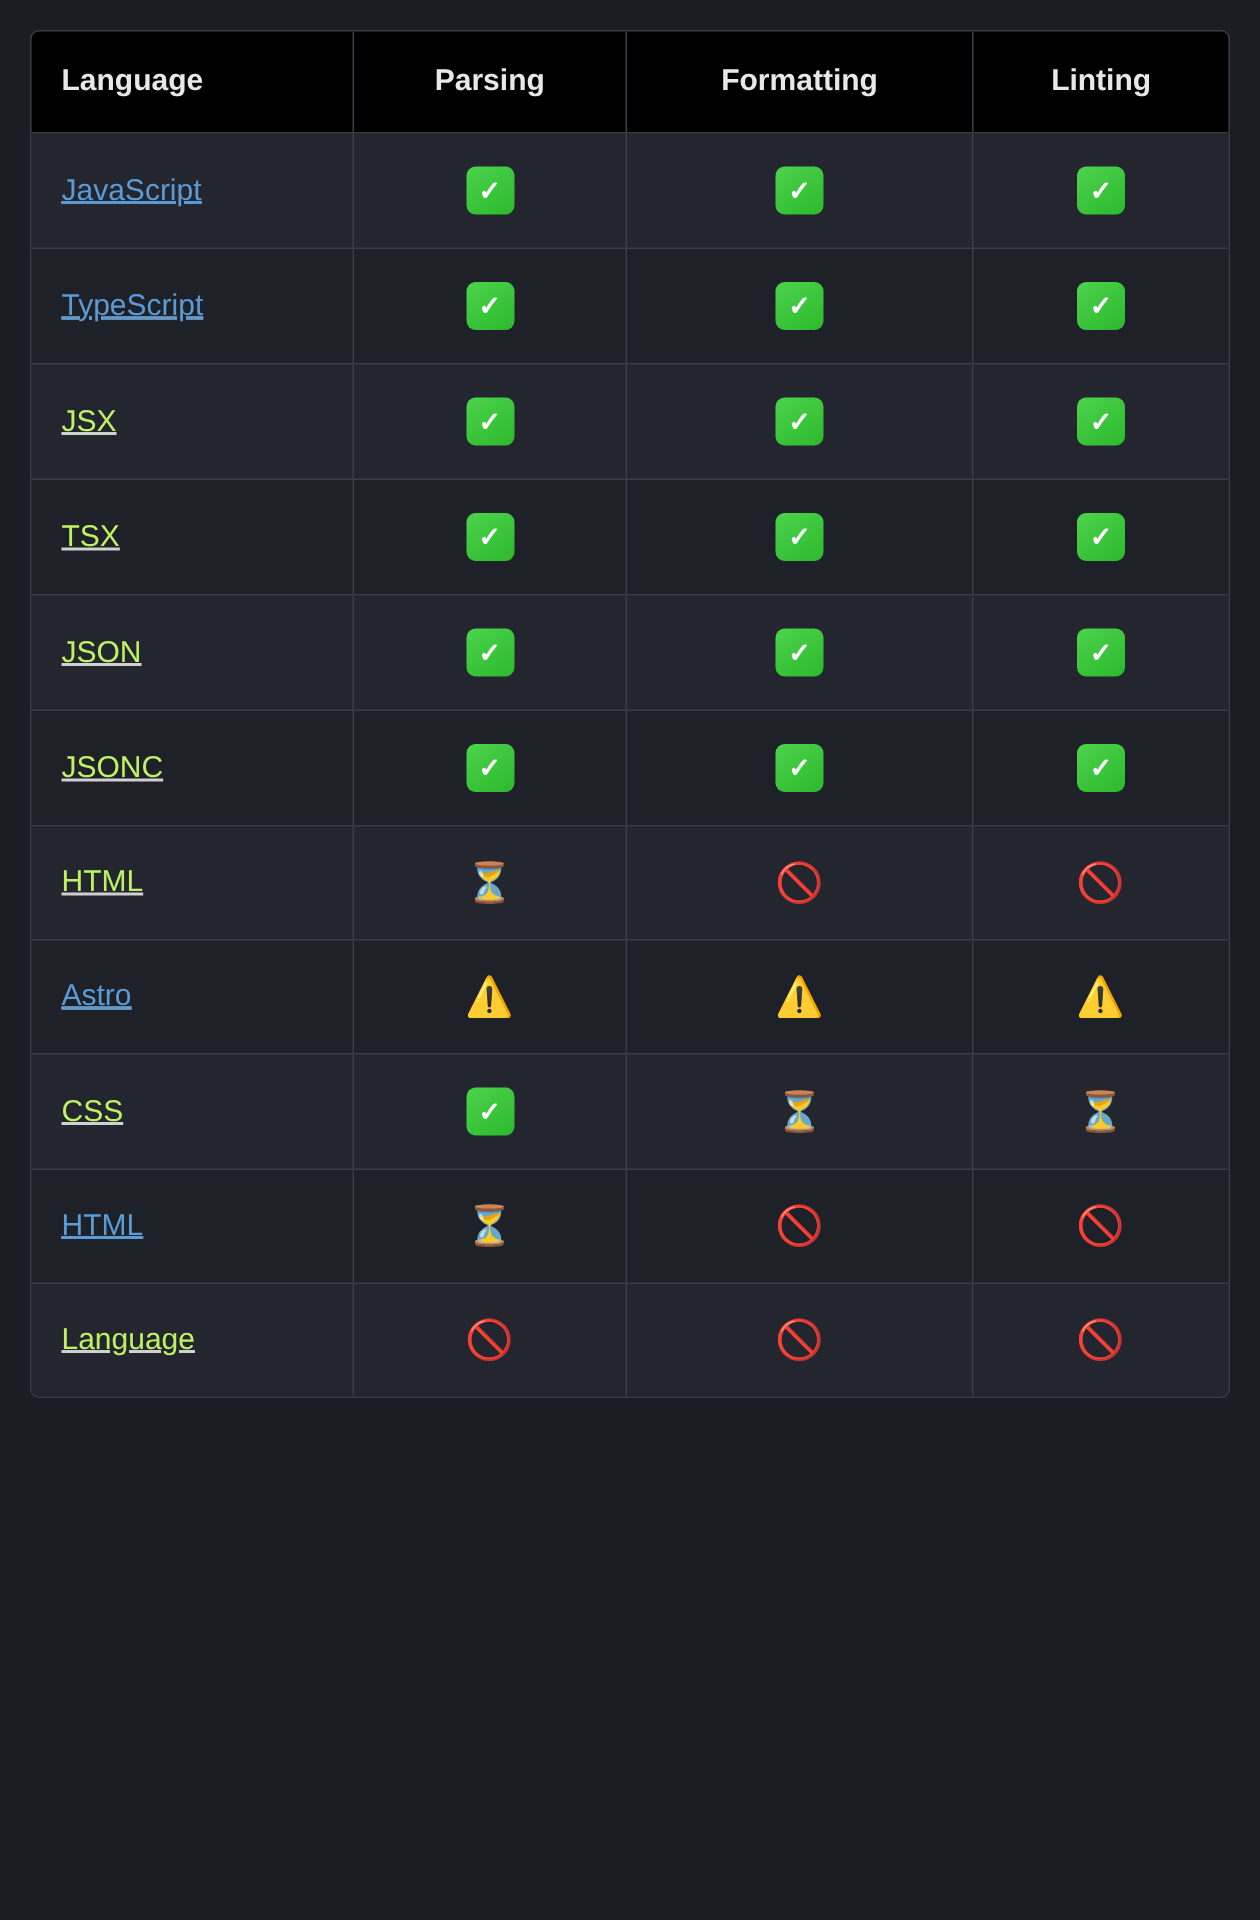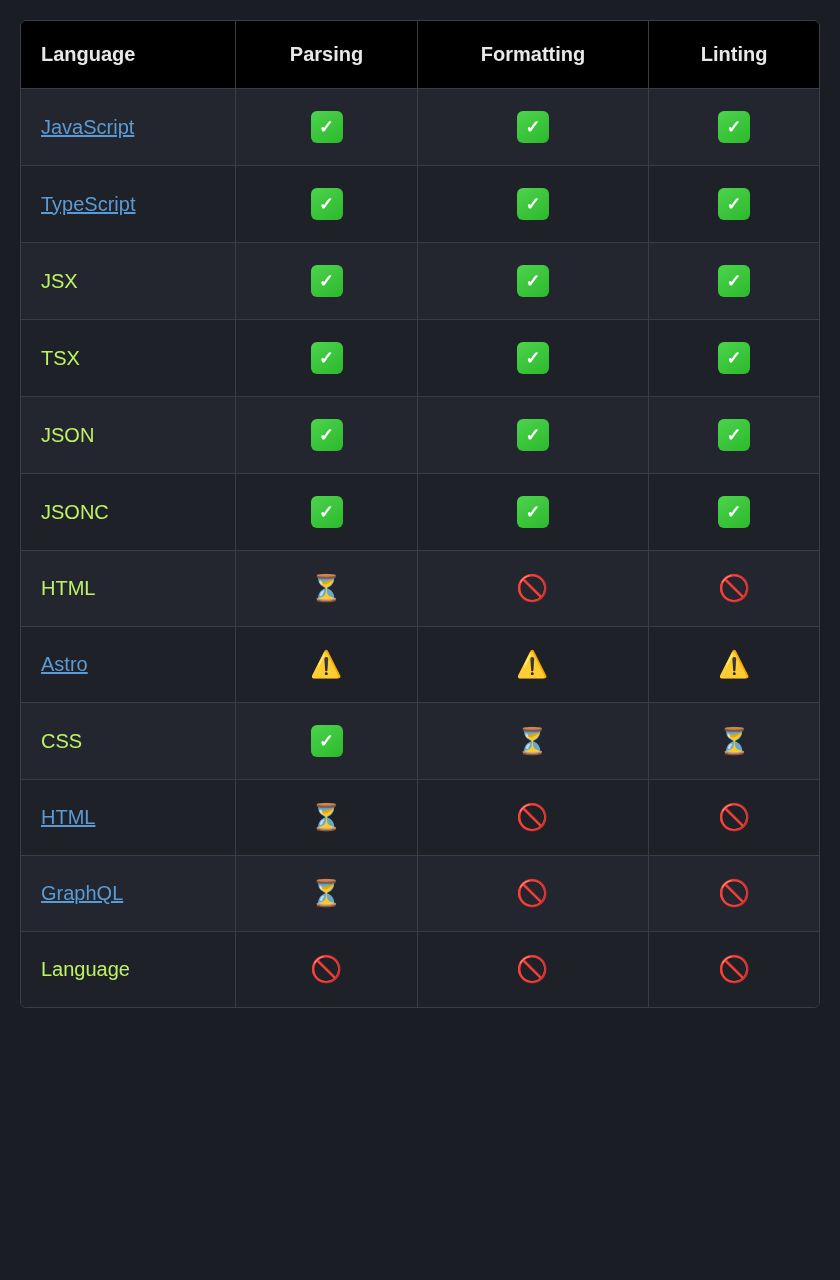--- a/index.html
+++ b/index.html
@@ -67,20 +67,21 @@
       padding: 22px 20px;
       text-align: center;
       font-size: 19px;
       color: #d0d0d0;
       border-right: 1px solid #3a3d45;
     }
 
     tbody td:first-child {
       text-align: left;
       font-size: 20px;
+      text-decoration: underline;
     }
 
     tbody td:last-child {
       border-right: none;
     }
 
     .lang-link {
       color: #5b9bd5;
       text-decoration: underline;
       cursor: pointer;
@@ -177,26 +178,20 @@
           <td><span class="icon">⏳</span></td>
           <td><span class="icon">⏳</span></td>
         </tr>
         <tr>
           <td><a class="lang-link">HTML</a></td>
           <td><span class="icon">⏳</span></td>
           <td><span class="icon">🚫</span></td>
           <td><span class="icon">🚫</span></td>
         </tr>
         <tr>
-          <td><a class="lang-link">GraphQL</a></td>
-          <td><span class="icon">⏳</span></td>
-          <td><span class="icon">🚫</span></td>
-          <td><span class="icon">🚫</span></td>
-        </tr>
-        <tr>
           <td><span class="lang-plain">Language</span></td>
           <td><span class="icon">🚫</span></td>
           <td><span class="icon">🚫</span></td>
           <td><span class="icon">🚫</span></td>
         </tr>
       </tbody>
   </table>
 </div>
 
 </body></html>

